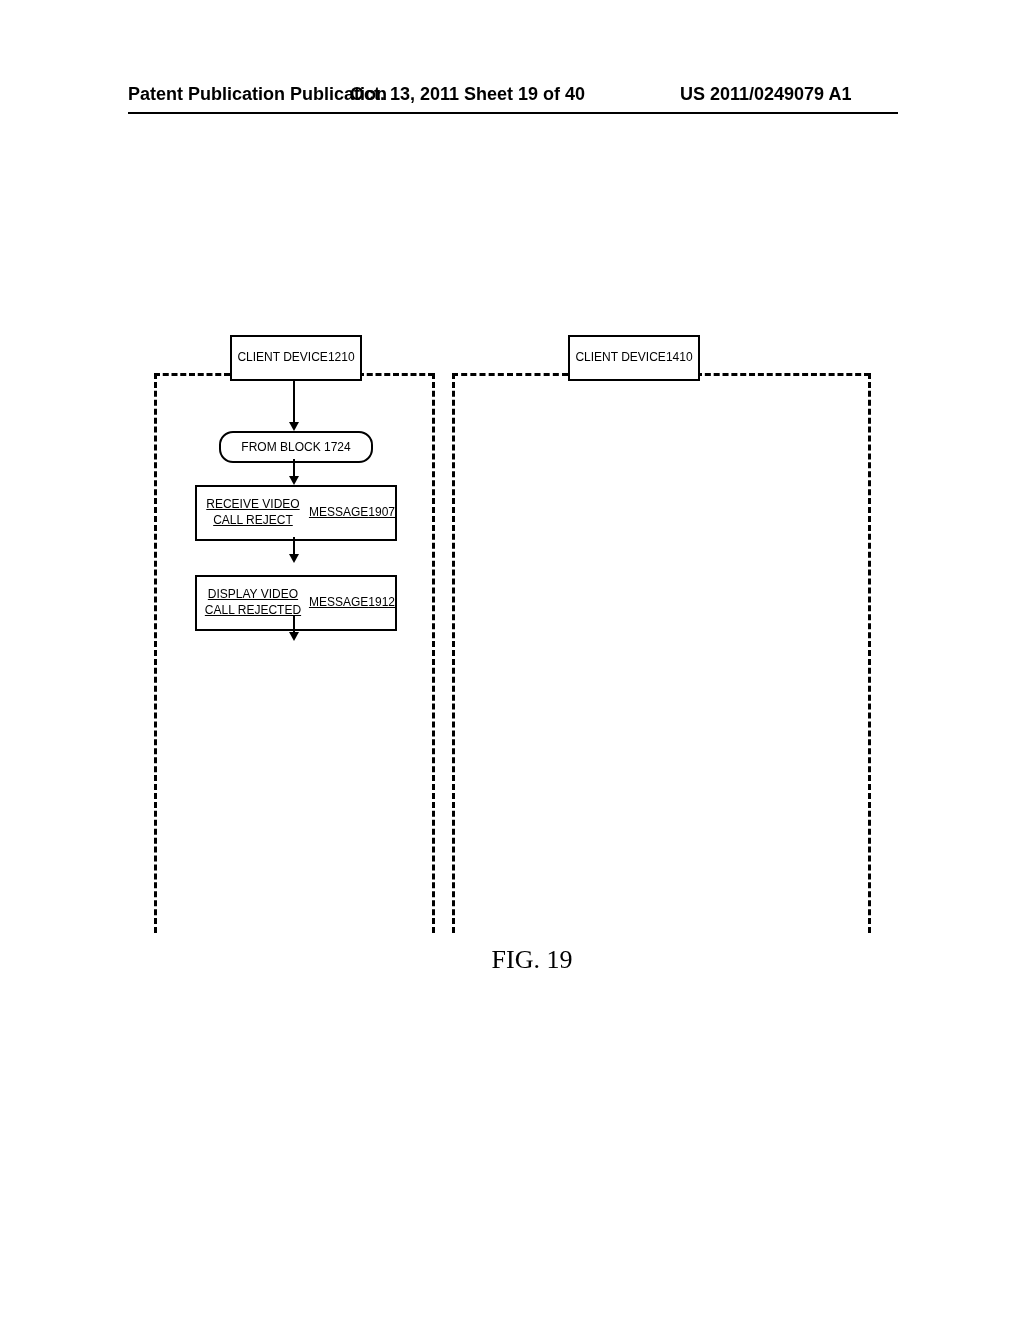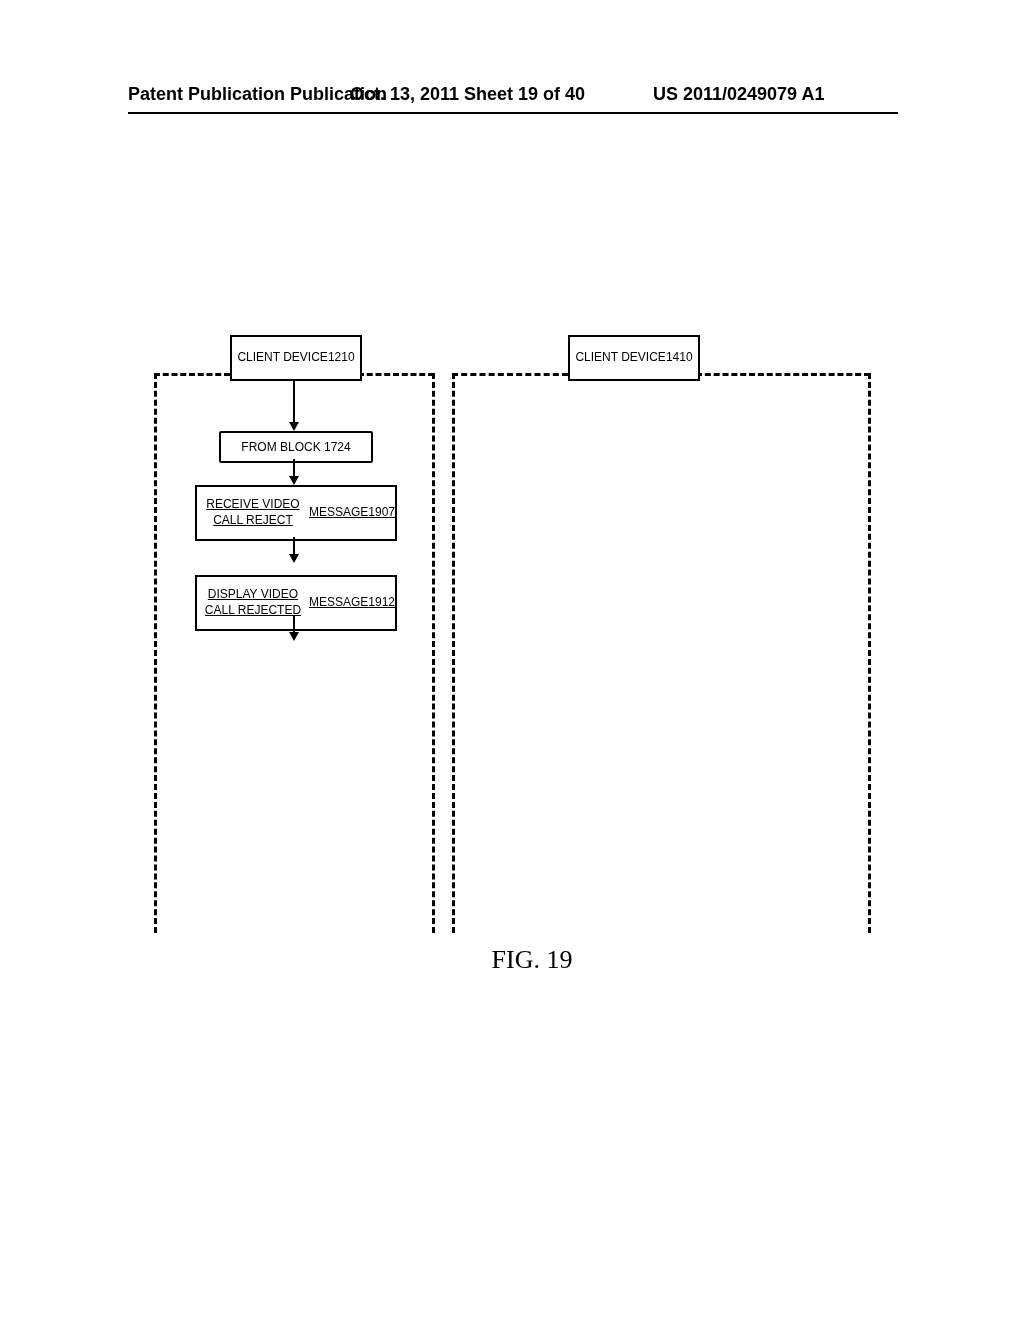--- a/index.html
+++ b/index.html
@@ -23,21 +23,21 @@
   .header-left {
     position: absolute;
     left: 128px;
   }
   .header-center {
     position: absolute;
     left: 350px;
   }
   .header-right {
     position: absolute;
-    left: 653px;
+    left: 680px;
   }
   .header-underline {
     position: absolute;
     top: 112px;
     left: 128px;
     width: 770px;
     height: 2px;
     background: #000;
   }
   .diagram-container {
@@ -83,21 +83,21 @@
   .dash-left-a { top: 38px; left: 4px; width: 76px; }
   .dash-left-b { top: 38px; left: 208px; width: 76px; }
   .dash-right-a { top: 38px; left: 302px; width: 116px; }
   .dash-right-b { top: 38px; left: 546px; width: 174px; }
   .vdash-1 { top: 38px; left: 4px; height: 560px; }
   .vdash-2 { top: 38px; left: 282px; height: 560px; }
   .vdash-3 { top: 38px; left: 302px; height: 560px; }
   .vdash-4 { top: 38px; left: 718px; height: 560px; }
   .rounded-box {
     border: 2px solid #000;
-    border-radius: 2px;
+    border-radius: 14px;
     position: absolute;
     background: #fff;
     text-align: center;
     font-size: 12px;
     display: flex;
     justify-content: center;
     align-items: center;
   }
   .from-block {
     top: 96px;

